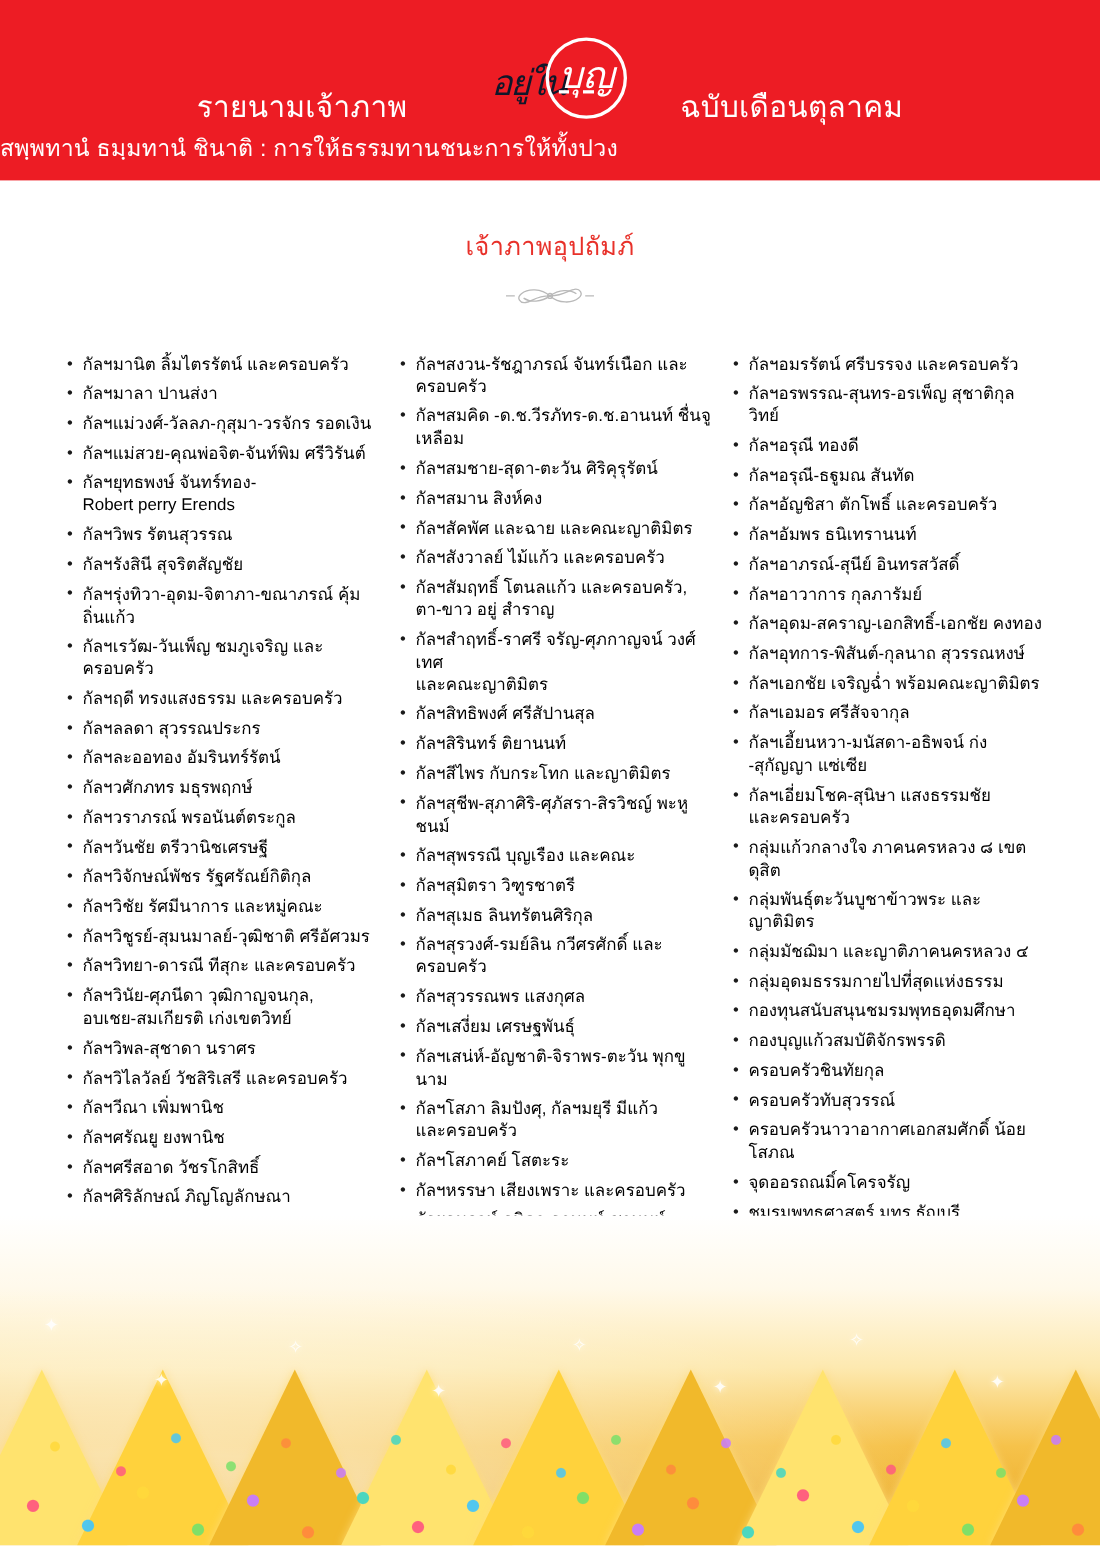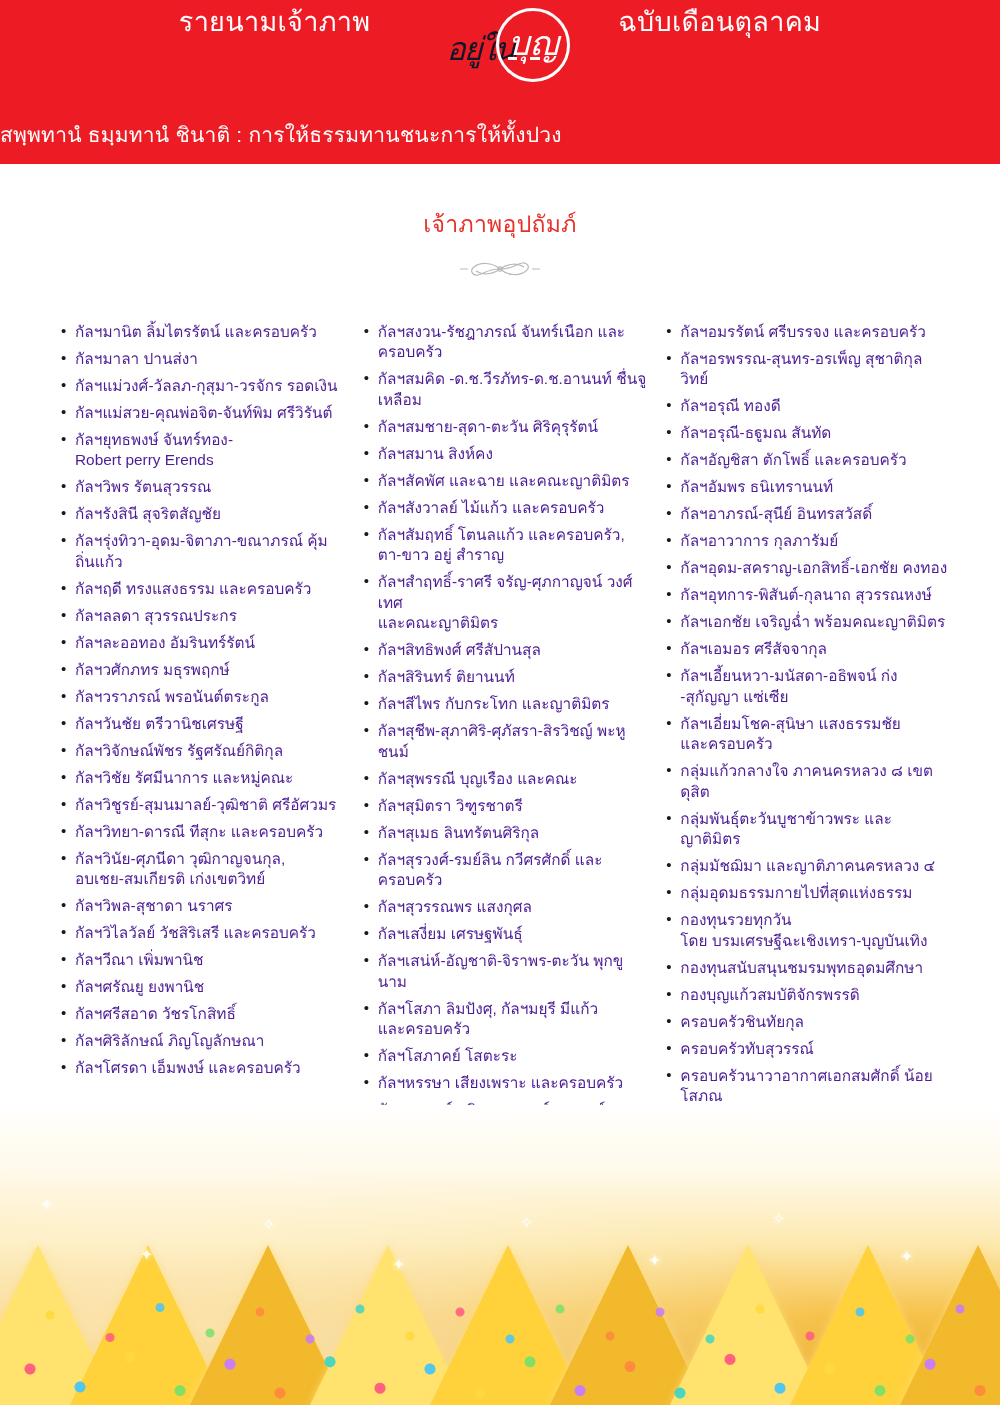--- a/index.html
+++ b/index.html
@@ -21,21 +21,21 @@
     height: 164px;
     background: #ed1c24;
     color: #ffffff;
   }
   .header-row {
     position: absolute;
     left: 0; top: 0;
     width: 1000px;
     height: 118px;
     display: flex;
-    align-items: flex-start;
+    align-items: flex-end;
     justify-content: center;
     gap: 26px;
   }
   .header-title-left,
   .header-title-right {
     font-size: 27px;
     letter-spacing: .3px;
     white-space: nowrap;
     font-weight: 400;
   }
@@ -111,21 +111,21 @@
 
   
   .columns {
     position: absolute;
     left: 60px;
     top: 322px;
     width: 890px;
     display: flex;
     gap: 18px;
     font-size: 15.4px;
-    color: #4c1d95;
+    color: #000000;
   }
   .col { width: 293px; }
   ul.list {
     list-style: none;
     margin: 0;
     padding: 0;
   }
   ul.list li {
     position: relative;
     padding-left: 15px;
@@ -266,20 +266,21 @@
     <ul class="list">
       <li>กัลฯมานิต ลิ้มไตรรัตน์ และครอบครัว</li>
       <li>กัลฯมาลา ปานส่งา</li>
       <li>กัลฯแม่วงศ์-วัลลภ-กุสุมา-วรจักร รอดเงิน</li>
       <li>กัลฯแม่สวย-คุณพ่อจิต-จันท์พิม ศรีวิรันต์</li>
       <li>กัลฯยุทธพงษ์ จันทร์ทอง-
 Robert perry Erends</li>
       <li>กัลฯวิพร รัตนสุวรรณ</li>
       <li>กัลฯรังสินี สุจริตสัญชัย</li>
       <li>กัลฯรุ่งทิวา-อุดม-จิตาภา-ขณาภรณ์ คุ้มถิ่นแก้ว</li>
+      <li>กัลฯเรวัฒ-วันเพ็ญ ชมภูเจริญ และครอบครัว</li>
       <li>กัลฯฤดี ทรงแสงธรรม และครอบครัว</li>
       <li>กัลฯลลดา สุวรรณประกร</li>
       <li>กัลฯละออทอง อัมรินทร์รัตน์</li>
       <li>กัลฯวศักภทร มธุรพฤกษ์</li>
       <li>กัลฯวราภรณ์ พรอนันต์ตระกูล</li>
       <li>กัลฯวันชัย ตรีวานิชเศรษฐี</li>
       <li>กัลฯวิจักษณ์พัชร รัฐศรัณย์กิติกุล</li>
       <li>กัลฯวิชัย รัศมีนาการ และหมู่คณะ</li>
       <li>กัลฯวิชูรย์-สุมนมาลย์-วุฒิชาติ ศรีอัศวมร</li>
       <li>กัลฯวิทยา-ดารณี ทีสุกะ และครอบครัว</li>
@@ -343,22 +344,20 @@
       <li>กัลฯเอกชัย เจริญฉ่ำ พร้อมคณะญาติมิตร</li>
       <li>กัลฯเอมอร ศรีสัจจากุล</li>
       <li>กัลฯเอี้ยนหวา-มนัสดา-อธิพจน์ ก่ง
 -สุกัญญา แซ่เซีย</li>
       <li>กัลฯเอี่ยมโชค-สุนิษา แสงธรรมชัย
 และครอบครัว</li>
       <li>กลุ่มแก้วกลางใจ ภาคนครหลวง ๘ เขตดุสิต</li>
       <li>กลุ่มพันธุ์ตะวันบูชาข้าวพระ และญาติมิตร</li>
       <li>กลุ่มมัชฌิมา และญาติภาคนครหลวง ๔</li>
       <li>กลุ่มอุดมธรรมกายไปที่สุดแห่งธรรม</li>
-      <li>กองทุนรวยทุกวัน
-โดย บรมเศรษฐีฉะเชิงเทรา-บุญบันเทิง</li>
       <li>กองทุนสนับสนุนชมรมพุทธอุดมศึกษา</li>
       <li>กองบุญแก้วสมบัติจักรพรรดิ</li>
       <li>ครอบครัวชินทัยกุล</li>
       <li>ครอบครัวทับสุวรรณ์</li>
       <li>ครอบครัวนาวาอากาศเอกสมศักดิ์ น้อยโสภณ</li>
       <li>จุดออรถณมิ์คโครจรัญ</li>
       <li>ชมรมพุทธศาสตร์ มทร.ธัญบุรี</li>
     </ul>
   </div>
 

